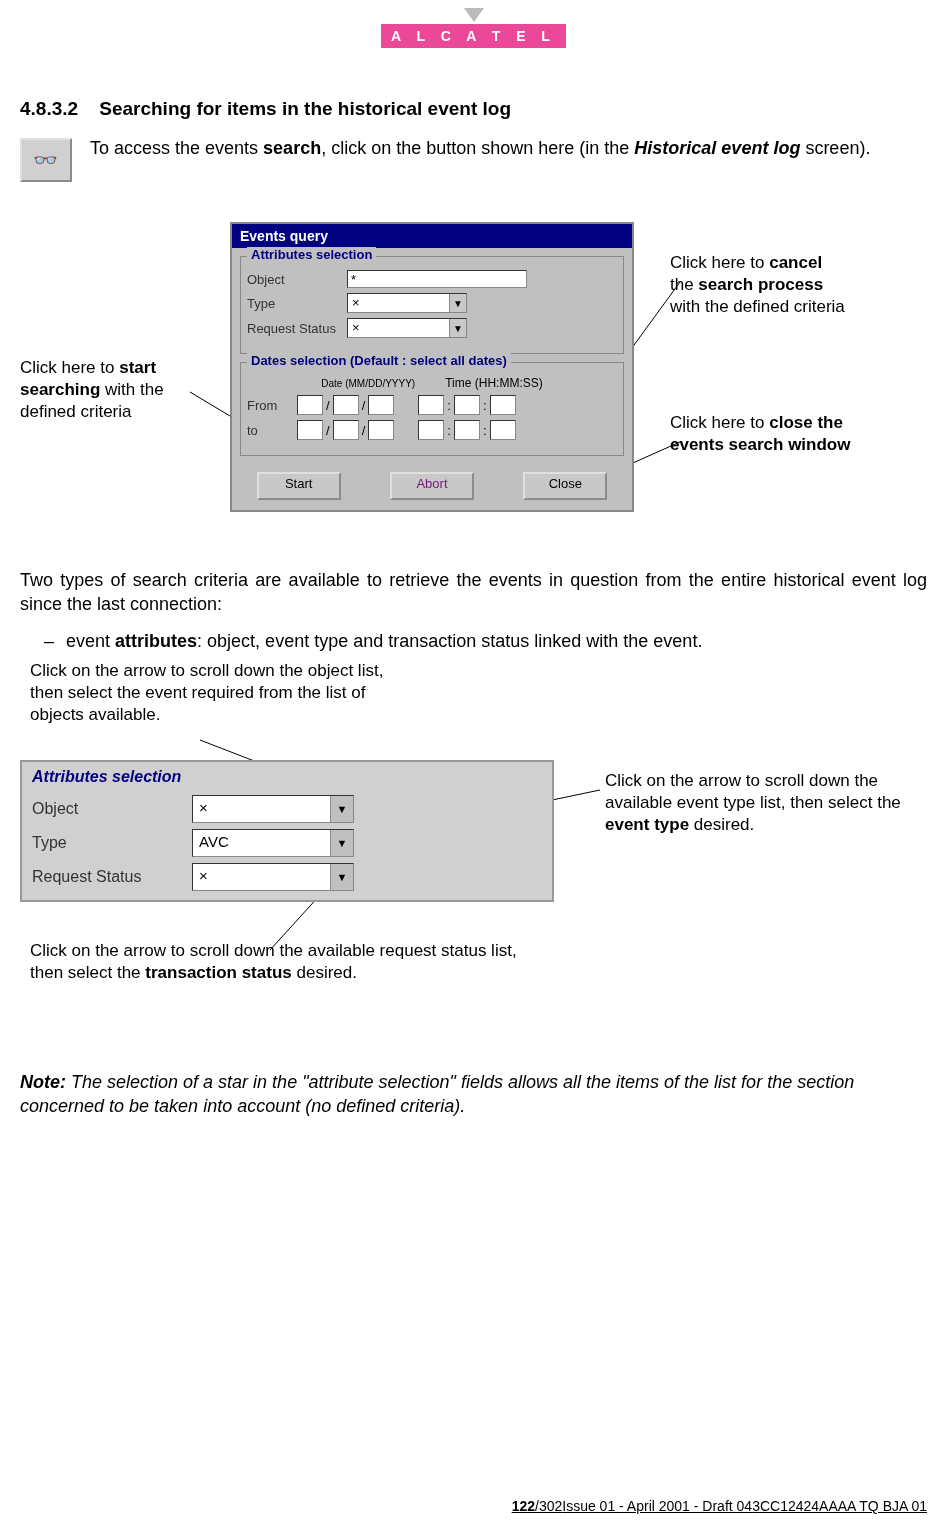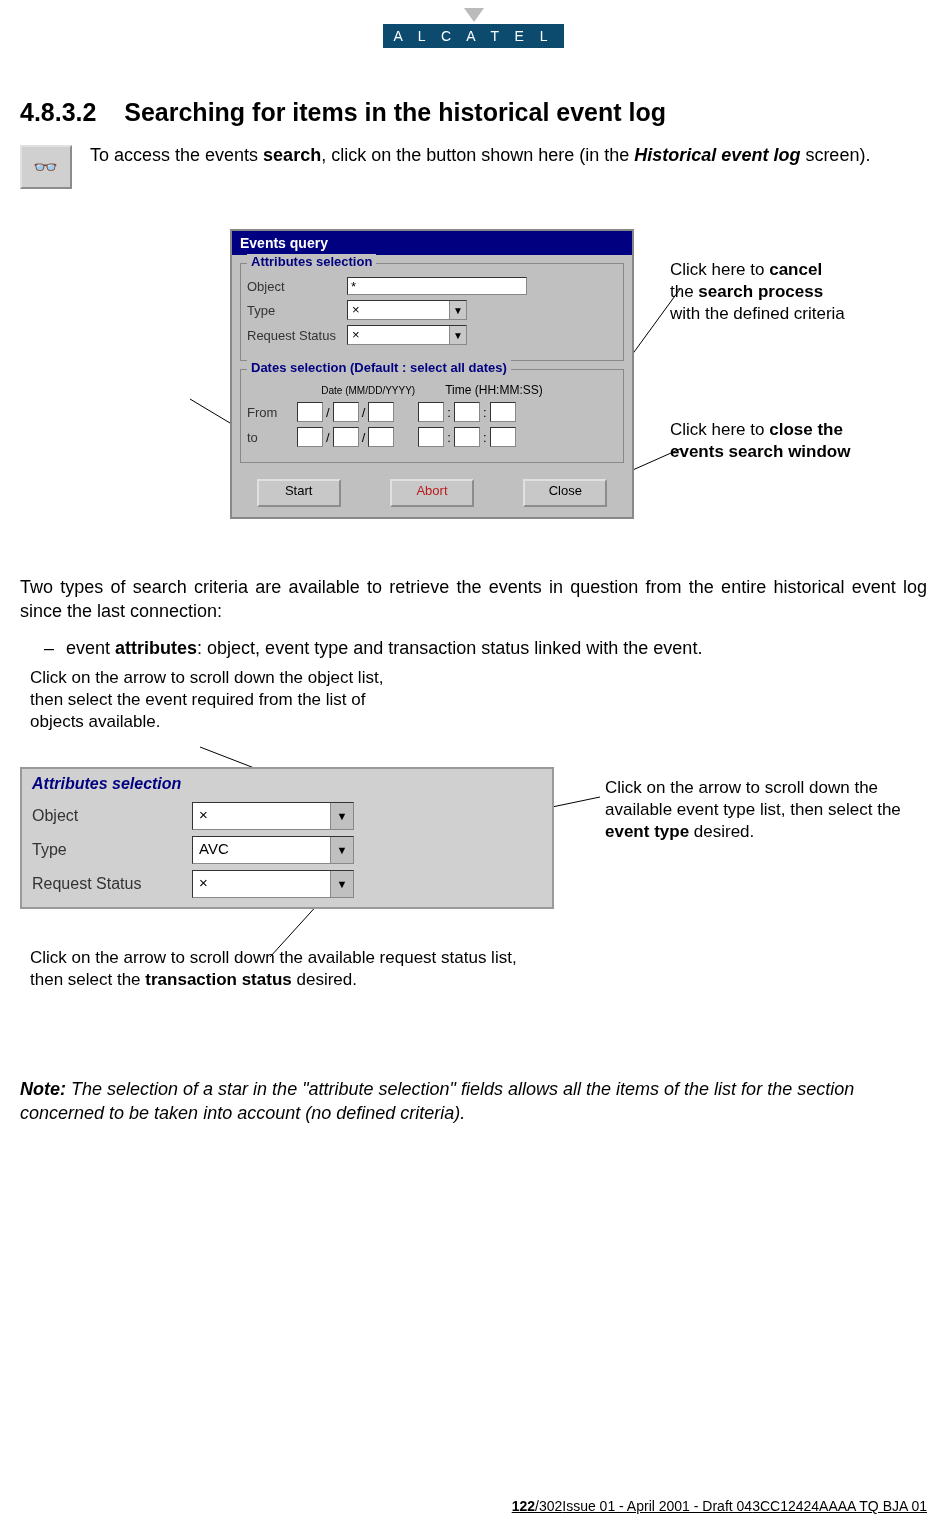--- a/index.html
+++ b/index.html
@@ -16,37 +16,37 @@
     position: relative;
     padding: 0 20px;
     box-sizing: border-box;
   }
   .logo-area {
     text-align: center;
     padding-top: 8px;
   }
   .logo-box {
     display: inline-block;
-    background: #0c4a6e;
+    background: #ec4899;
     color: #fff;
     letter-spacing: 6px;
     font-size: 14px;
     padding: 4px 10px;
-    font-weight: normal;
+    font-weight: bold;
     position: relative;
   }
   .triangle-down {
     width: 0; height: 0;
     border-left: 10px solid transparent;
     border-right: 10px solid transparent;
     border-top: 14px solid #bbb;
     margin: 0 auto 2px auto;
   }
   h3.section-title {
-    font-size: 25px;
+    font-size: 19px;
     margin: 50px 0 16px 0;
   }
   .intro-row {
     display: flex;
     align-items: flex-start;
     gap: 18px;
     margin-bottom: 40px;
   }
   .icon-button {
     width: 48px; height: 40px;
@@ -227,20 +227,23 @@
 
 
   <div class="fig-row-1">
 
     <svg class="lines" width="907" height="340">
       <line x1="170" y1="170" x2="320" y2="260" stroke="#000" stroke-width="1"></line>
       <line x1="520" y1="252" x2="660" y2="60" stroke="#000" stroke-width="1"></line>
       <line x1="570" y1="260" x2="660" y2="220" stroke="#000" stroke-width="1"></line>
     </svg>
 
+    <div class="callout" style="left:0; top:135px; width:190px;">
+      <span>Click here to </span><span class="bold">start searching</span><span> with the defined criteria</span>
+    </div>
 
     <div class="callout" style="left:650px; top:190px; width:230px;">
       <span>Click here to </span><span class="bold">close the events search window</span>
     </div>
 
     <div class="callout" style="left:650px; top:30px; width:250px;">
       <span>Click here to </span><span class="bold">cancel</span><br>
       <span>the </span><span class="bold">search process</span><br>
       <span>with the defined criteria</span>
     </div>
@@ -305,21 +308,21 @@
               <span class="sep">:</span>
               <div class="mini-box"></div>
               <span class="sep">:</span>
               <div class="mini-box"></div>
           </div>
         </div>
       </div>
 
       <div class="button-row">
         <div class="win-btn"><span style="margin-top:40px;">Start</span></div>
-        <div class="win-btn" style="color:#b91c1c;"><span>Abort</span></div>
+        <div class="win-btn" style="color:#701a75;"><span>Abort</span></div>
         <div class="win-btn"><span>Close</span></div>
       </div>
     </div>
   </div>
 
 
   <div class="body-text" style="margin-top:6px; text-align:justify;">Two types of search criteria are available to retrieve the events in question from the entire historical event log since the last connection:</div>
 
   <div class="bullet-row">
     <span>–</span>

